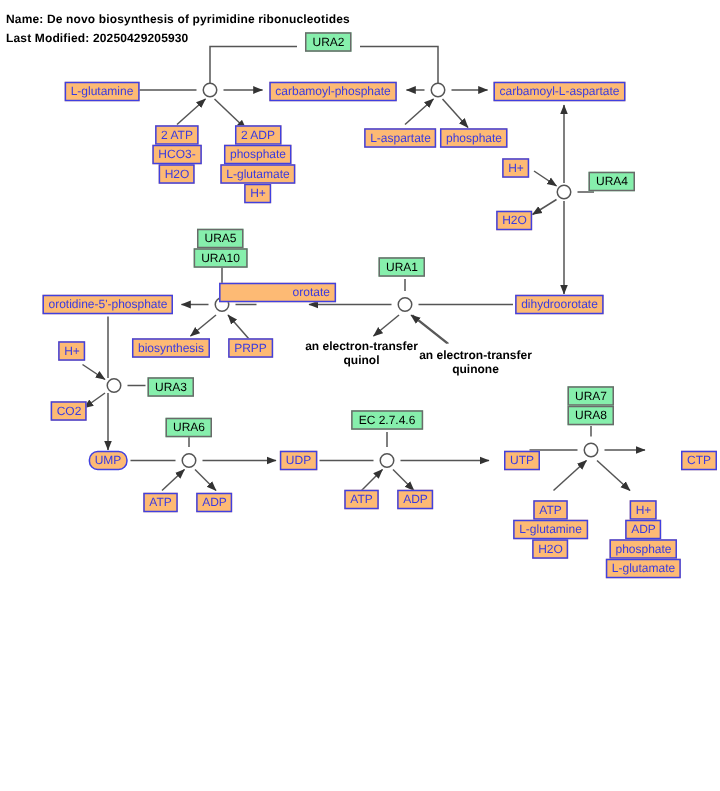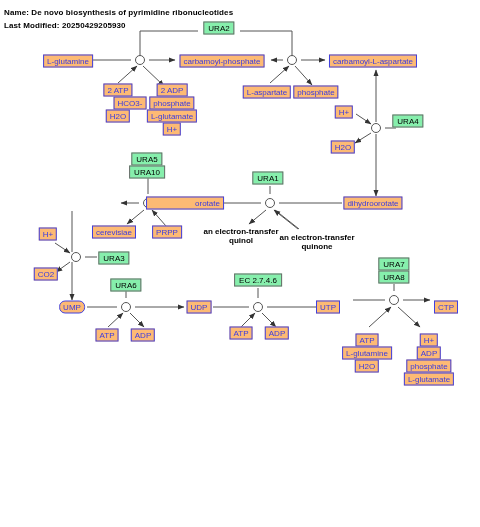--- a/index.html
+++ b/index.html
@@ -154,52 +154,53 @@
   <div class="enz" style="left:126px;top:285px;">URA6</div>
   <div class="enz" style="left:258px;top:280px;">EC 2.7.4.6</div>
   <div class="enz" style="left:394px;top:264px;">URA7</div>
   <div class="enz" style="left:394px;top:277px;">URA8</div>
 
   <div class="cpd" style="left:68px;top:61px;">L-glutamine</div>
   <div class="cpd" style="left:373px;top:61px;">carbamoyl-L-aspartate</div>
   <div class="cpd" style="left:222px;top:61px;">carbamoyl-phosphate</div>
 
   <div class="cpd" style="left:118px;top:90px;">2 ATP</div>
-  <div class="cpd" style="left:118px;top:103px;margin-left:12px;">HCO3-</div>
+  <div class="cpd" style="left:118px;top:103px;">HCO3-</div>
   <div class="cpd" style="left:118px;top:116px;">H2O</div>
 
   <div class="cpd" style="left:172px;top:90px;">2 ADP</div>
   <div class="cpd" style="left:172px;top:103px;">phosphate</div>
   <div class="cpd" style="left:172px;top:116px;">L-glutamate</div>
   <div class="cpd" style="left:172px;top:129px;">H+</div>
 
   <div class="cpd" style="left:267px;top:92px;">L-aspartate</div>
   <div class="cpd" style="left:316px;top:92px;">phosphate</div>
 
   <div class="cpd" style="left:344px;top:112px;">H+</div>
   <div class="cpd" style="left:343px;top:147px;">H2O</div>
 
   <div class="cpd" style="left:373px;top:203px;">dihydroorotate</div>
-  <div class="cpd" style="left:185px;top:203px;padding-left:48px;">orotate</div>
+  <div class="cpd" style="left:185px;top:195px;padding-left:48px;">orotate</div>
+  <div class="cpd" style="left:72px;top:203px;">orotidine-5'-phosphate</div>
 
   <div class="plain" style="left:241px;top:231px;">an electron-transfer</div>
   <div class="plain" style="left:241px;top:240px;">quinol</div>
   <div class="plain" style="left:317px;top:237px;">an electron-transfer</div>
   <div class="plain" style="left:317px;top:246px;">quinone</div>
 
-  <div class="cpd" style="left:114px;top:232px;">cerevisiae</div>
+  <div class="cpd" style="left:114px;top:232px;">biosynthesis</div>
   <div class="cpd" style="left:167px;top:232px;">PRPP</div>
 
   <div class="cpd" style="left:48px;top:234px;">H+</div>
   <div class="cpd" style="left:46px;top:274px;">CO2</div>
 
   <div class="cpd" style="left:72px;top:307px;border-radius:6px;">UMP</div>
   <div class="cpd" style="left:199px;top:307px;">UDP</div>
-  <div class="cpd" style="left:328px;top:307px;">UTP</div>
-  <div class="cpd" style="left:446px;top:307px;">CTP</div>
+  <div class="cpd" style="left:348px;top:307px;">UTP</div>
+  <div class="cpd" style="left:466px;top:307px;">CTP</div>
 
   <div class="cpd" style="left:107px;top:335px;">ATP</div>
   <div class="cpd" style="left:143px;top:335px;">ADP</div>
 
   <div class="cpd" style="left:241px;top:333px;">ATP</div>
   <div class="cpd" style="left:277px;top:333px;">ADP</div>
 
   <div class="cpd" style="left:367px;top:340px;">ATP</div>
   <div class="cpd" style="left:367px;top:353px;">L-glutamine</div>
   <div class="cpd" style="left:367px;top:366px;">H2O</div>

